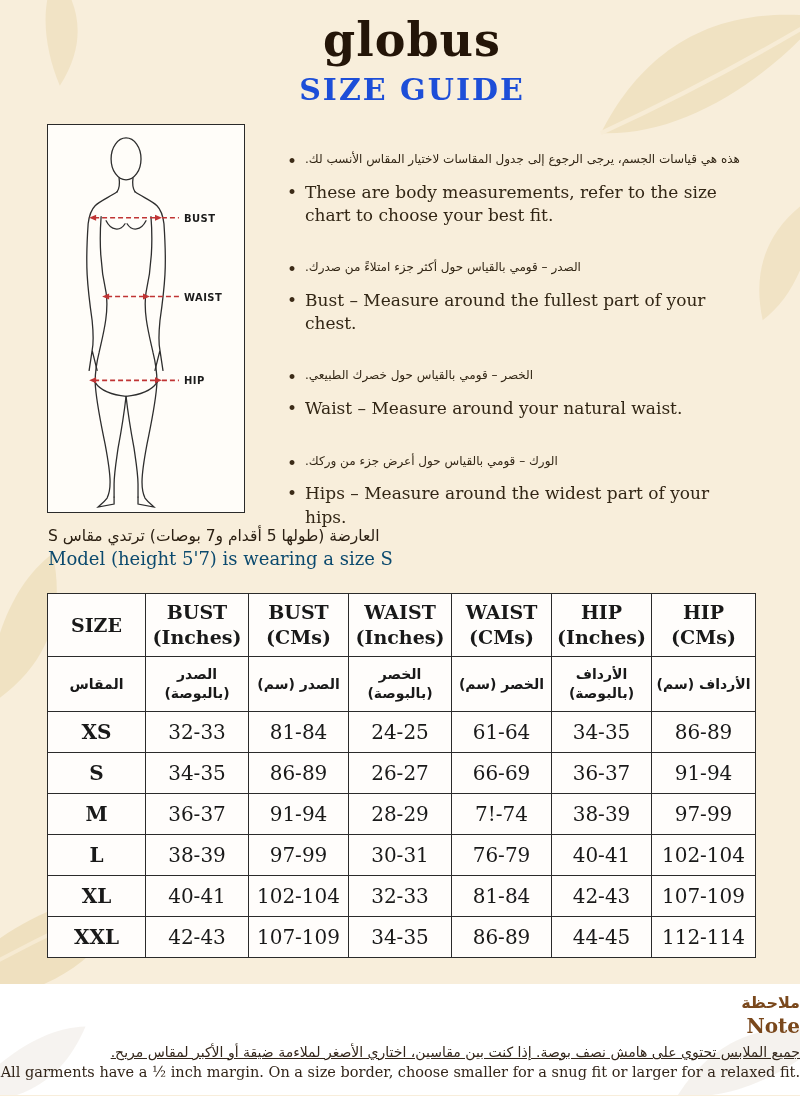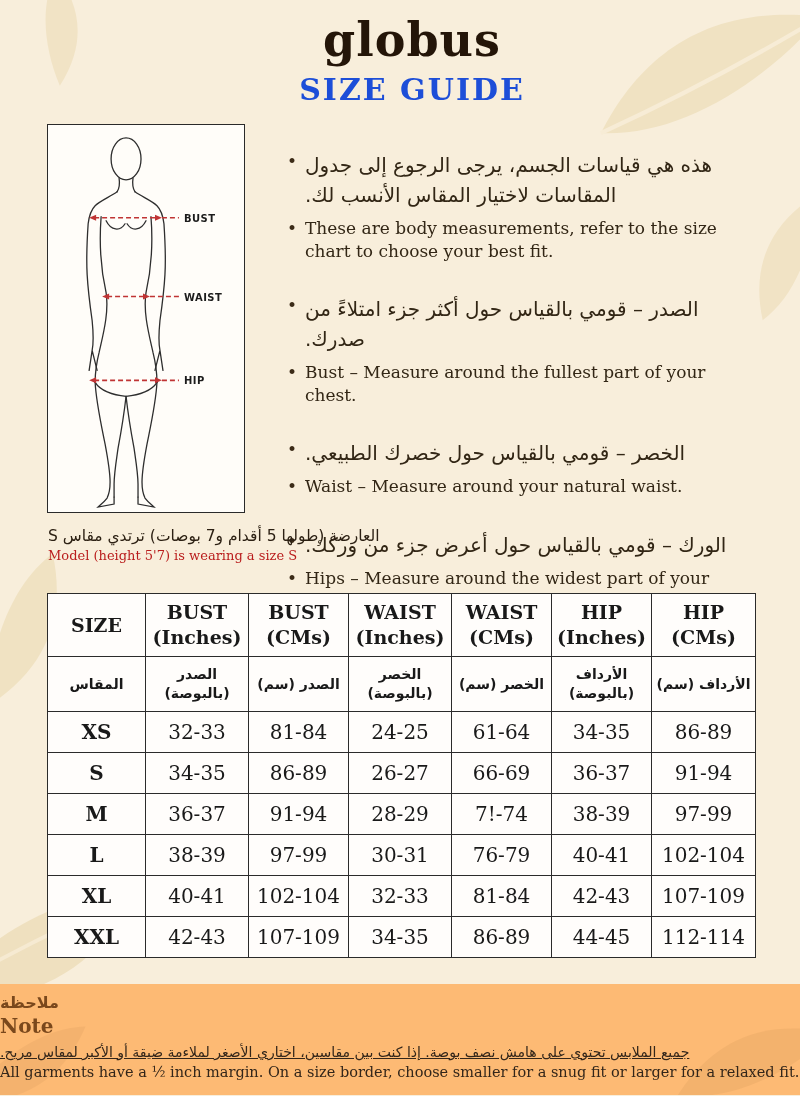--- a/index.html
+++ b/index.html
@@ -23,46 +23,46 @@
   }
   .diagram-box svg { display:block; width:100%; height:100%; }
   .measure-label { font-family:"DejaVu Sans",sans-serif; font-size:10px; font-weight:bold; fill:#1c1c1c; letter-spacing:0.5px; }
 
   
   .bullets { position:absolute; left:287px; top:150px; width:468px; z-index:2; }
   .bullet-group { margin-bottom:31px; }
   .bullet-item { display:flex; margin-bottom:7px; }
   .bullet-dot { flex:0 0 18px; width:18px; font-size:17px; line-height:1.4; color:#3c2b17; }
   .bullet-text { flex:1; font-size:17px; line-height:1.36; color:#322615; }
-  .bullet-text.ar { direction:rtl; text-align:left; font-family:"DejaVu Sans",sans-serif; font-size:20px; line-height:1.5; }
+  .bullet-text.ar { direction:rtl; text-align:left; font-family:"DejaVu Sans",sans-serif; font-size:12px; line-height:1.5; }
 
   
   .model-note { position:absolute; left:48px; top:527px; z-index:2; }
   .model-ar { direction:rtl; text-align:left; font-family:"DejaVu Sans",sans-serif; font-size:15.5px; color:#2c2013; }
-  .model-en { margin-top:3px; font-size:13px; color:#b91c1c; }
+  .model-en { margin-top:3px; font-size:18px; color:#0c4a6e; }
 
   
   table.size-table {
     position:absolute; left:47px; top:593px; width:708px; z-index:2;
     border-collapse:collapse; table-layout:fixed; background:#fffdfb;
   }
   .size-table th, .size-table td {
     border:1.6px solid #2b2b2b; text-align:center; vertical-align:middle; padding:0;
     color:#191919;
   }
   .size-table tr.hen th { height:62px; font-size:19px; font-weight:bold; white-space:pre-line; line-height:1.3; }
   .size-table tr.har th { height:54px; font-size:14px; font-weight:bold; white-space:pre-line; line-height:1.35;
                           direction:rtl; font-family:"DejaVu Sans",sans-serif; }
   .size-table tbody td { height:40px; font-size:20px; }
   .size-table td.size-cell { font-weight:bold; }
 
   
   .note-band {
     position:absolute; left:0; top:984px; width:800px; height:111px;
-    background:#fdba74; text-align:left; z-index:1; overflow:hidden;
+    background:#ffffff; text-align:right; z-index:1; overflow:hidden;
   }
   .note-band .band-content { position:relative; z-index:2; }
   .note-title-ar { padding-top:9px; font-family:"DejaVu Sans",sans-serif; font-weight:bold; font-size:16px; color:#7a481c; }
   .note-title-en { margin-top:2px; font-weight:bold; font-size:20px; color:#7a481c; }
   .note-body-ar { margin-top:6px; direction:rtl; font-family:"DejaVu Sans",sans-serif; font-size:14px; color:#33261a;text-decoration:underline; }
   .note-body-en { margin-top:4px; font-size:14.5px; color:#33261a; }
   .band-leaf { position:absolute; z-index:1; }
 </style>
 </head>
 <body>

